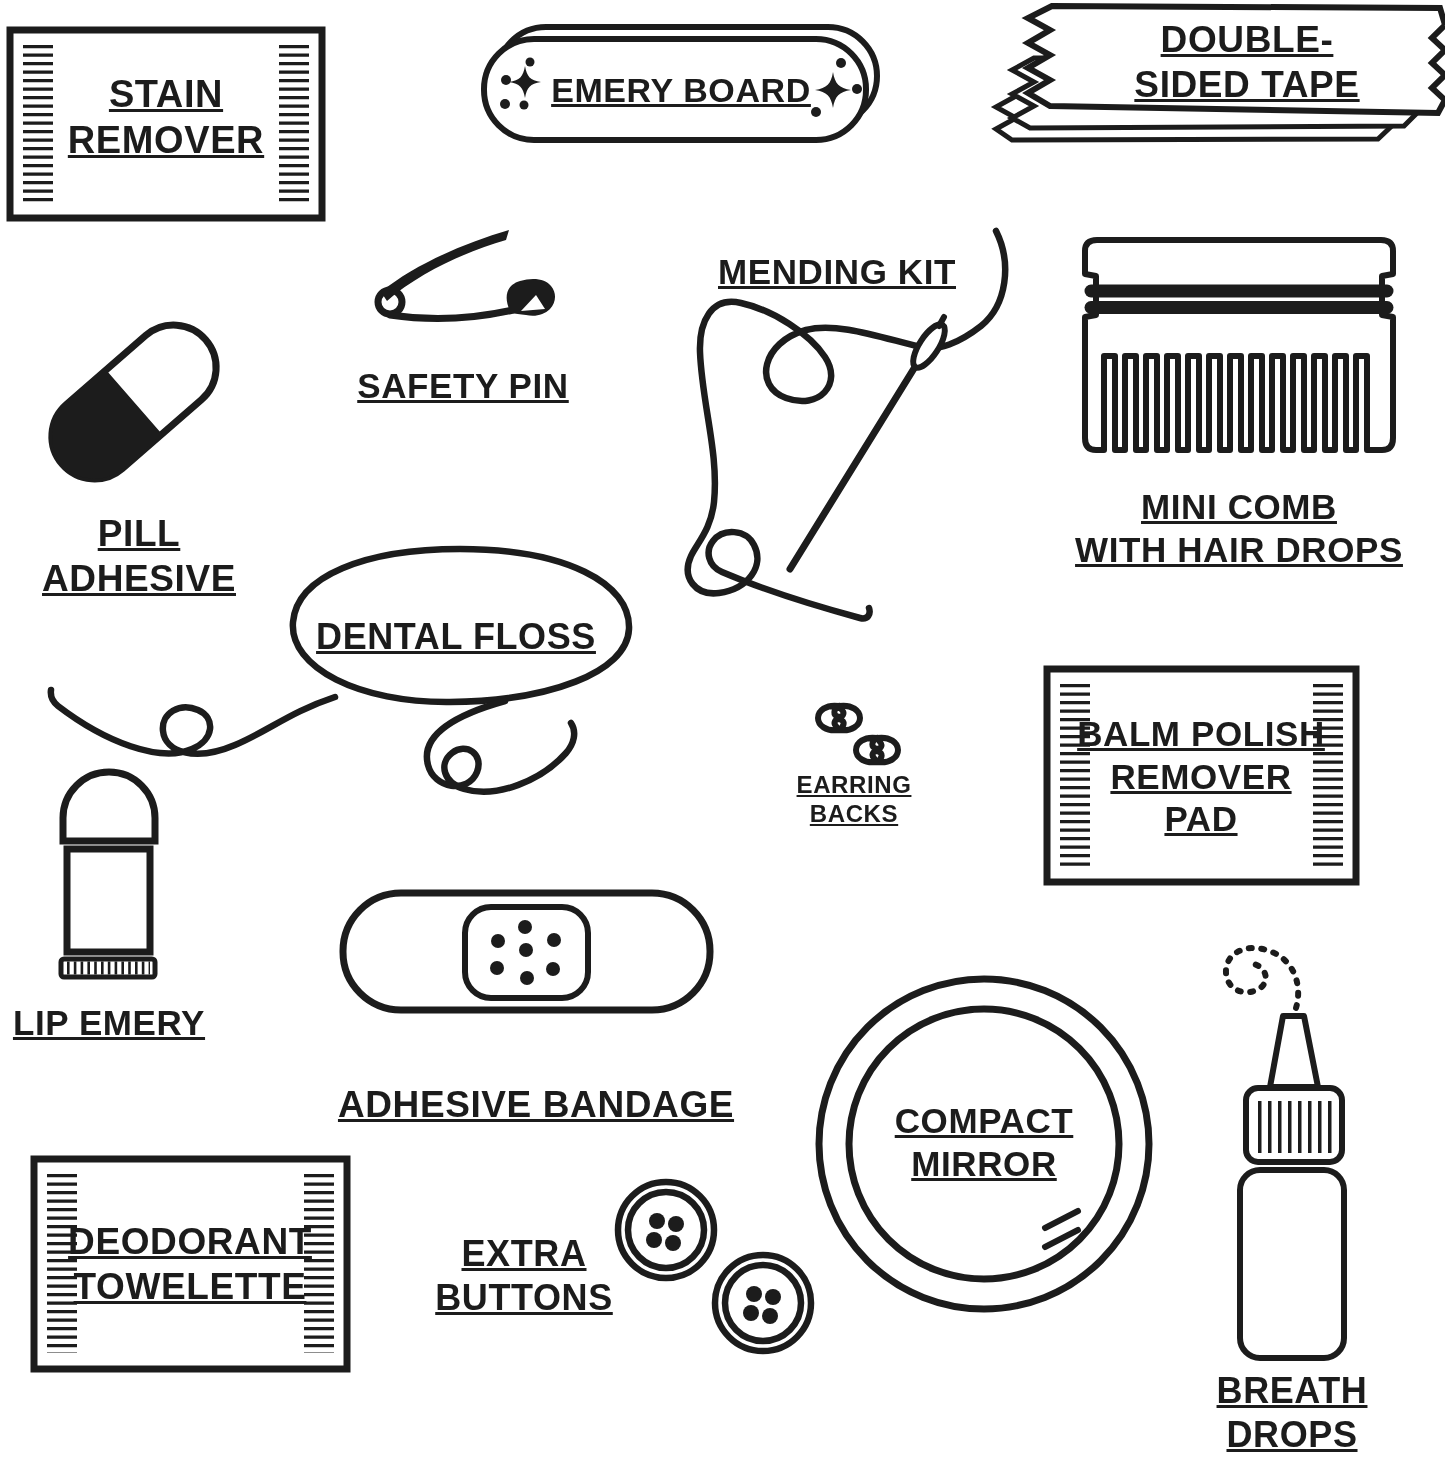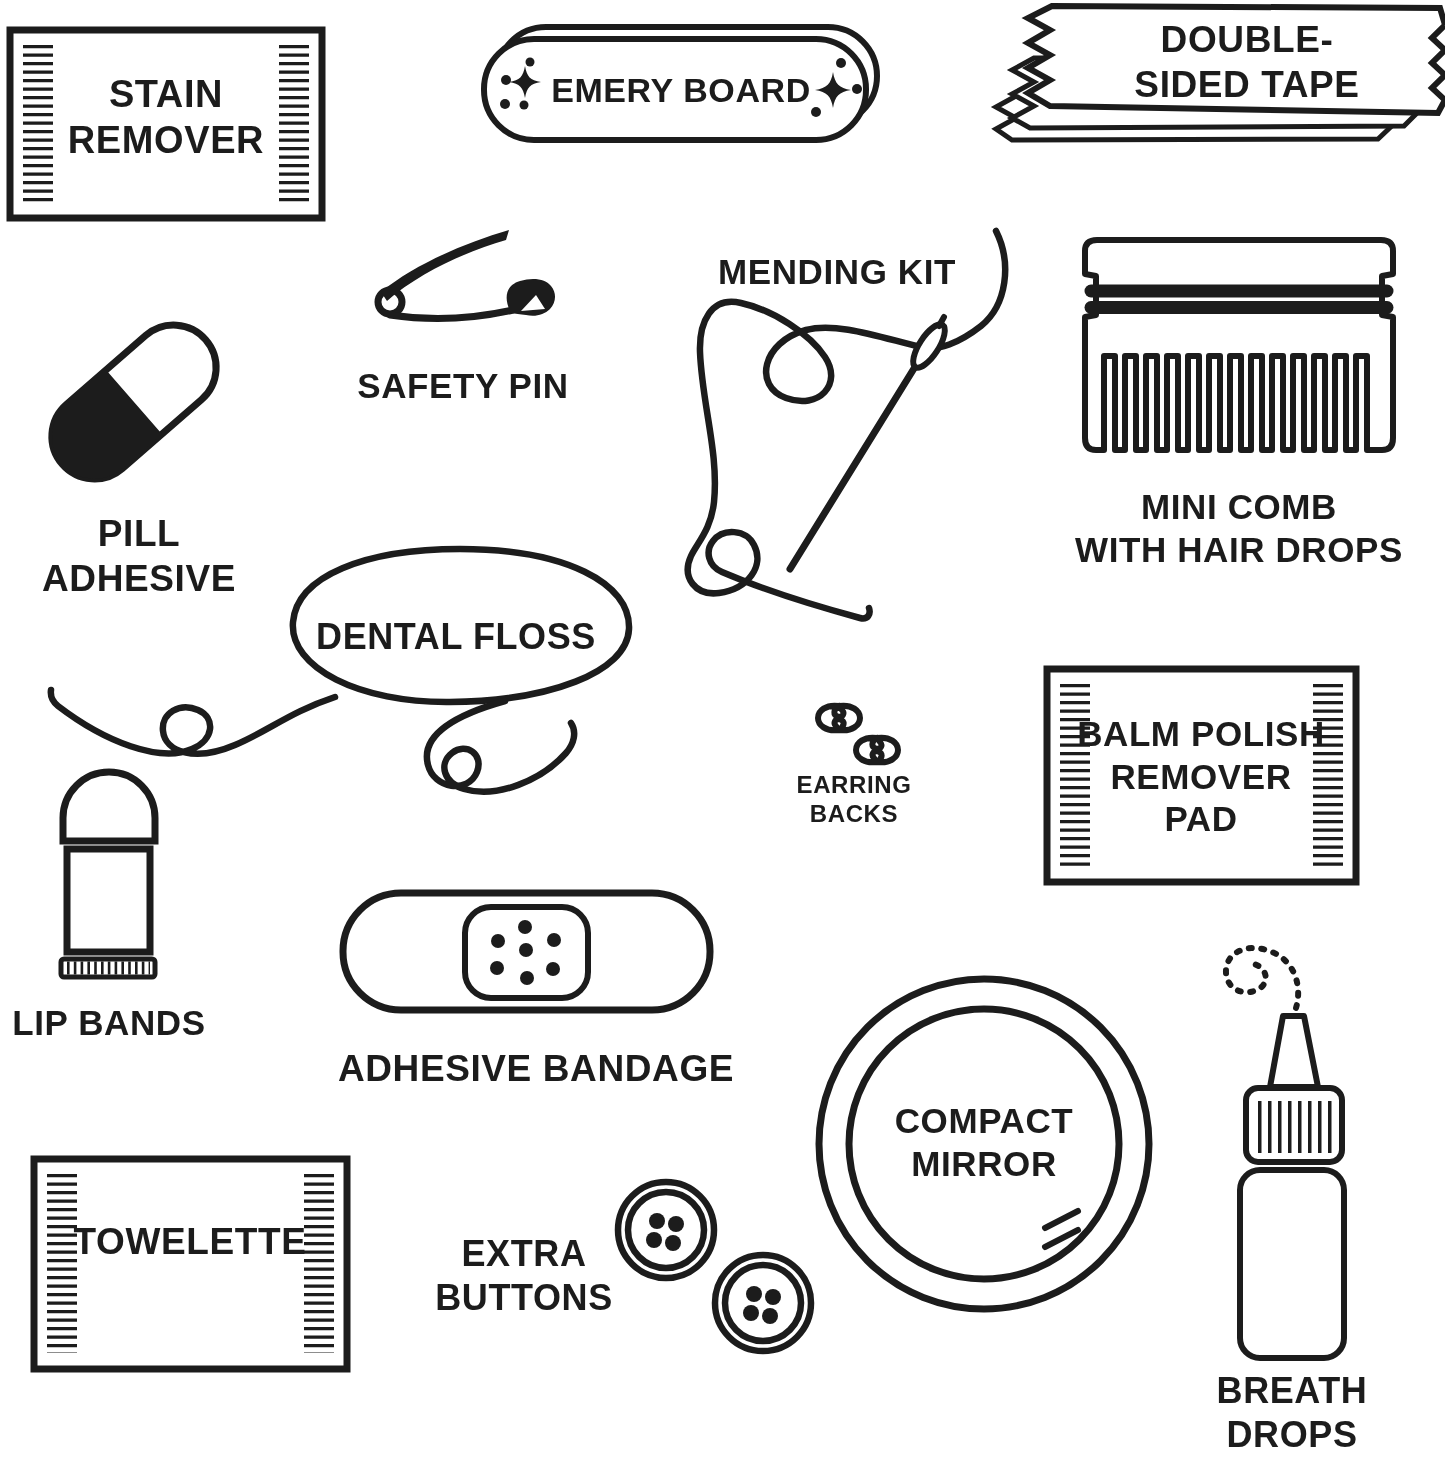--- a/index.html
+++ b/index.html
@@ -1,21 +1,21 @@
 <!DOCTYPE html>
 <html><head>
 <meta charset="utf-8">
 <style>
   html,body{margin:0;padding:0;background:#ffffff;}
   #canvas{position:relative;width:1445px;height:1459px;background:#ffffff;overflow:hidden;
           font-family:"Liberation Sans", sans-serif;}
   #art{position:absolute;left:0;top:0;}
   .label{position:absolute;transform:translateX(-50%);text-align:center;font-weight:700;
          color:#1c1c1c;line-height:1.22;letter-spacing:.6px;white-space:nowrap;}
-  .label span{display:block;}
+  .label span{display:block;text-decoration:underline;}
 </style>
 </head>
 <body>
 
 <div id="canvas">
 
 <svg id="art" width="1445" height="1459" viewBox="0 0 1445 1459">
   <g fill="none" stroke="#1c1c1c" stroke-width="6">
 
     <g>
@@ -193,34 +193,35 @@
 <div class="label" style="left:854px;top:770px;font-size:24px">
       <span>EARRING</span>
       <span>BACKS</span>
     </div>
 <div class="label" style="left:1201px;top:713px;font-size:35px">
       <span>BALM POLISH</span>
       <span>REMOVER</span>
       <span>PAD</span>
     </div>
 <div class="label" style="left:109px;top:1002px;font-size:35px">
-      <span>LIP BANDS</span>
-    </div>
-<div class="label" style="left:536px;top:1046px;font-size:37px">
+      <span>LIP EMERY</span>
+    </div>
+<div class="label" style="left:536px;top:1082px;font-size:37px">
       <span>ADHESIVE BANDAGE</span>
     </div>
 <div class="label" style="left:984px;top:1100px;font-size:35px">
       <span>COMPACT</span>
       <span>MIRROR</span>
     </div>
 <div class="label" style="left:524px;top:1232px;font-size:36px">
       <span>EXTRA</span>
       <span>BUTTONS</span>
     </div>
 <div class="label" style="left:190px;top:1219px;font-size:37px">
+      <span>DEODORANT</span>
       <span>TOWELETTE</span>
     </div>
 <div class="label" style="left:1292px;top:1369px;font-size:36px">
       <span>BREATH</span>
       <span>DROPS</span>
     </div>
 
 </div>
 
 </body></html>

